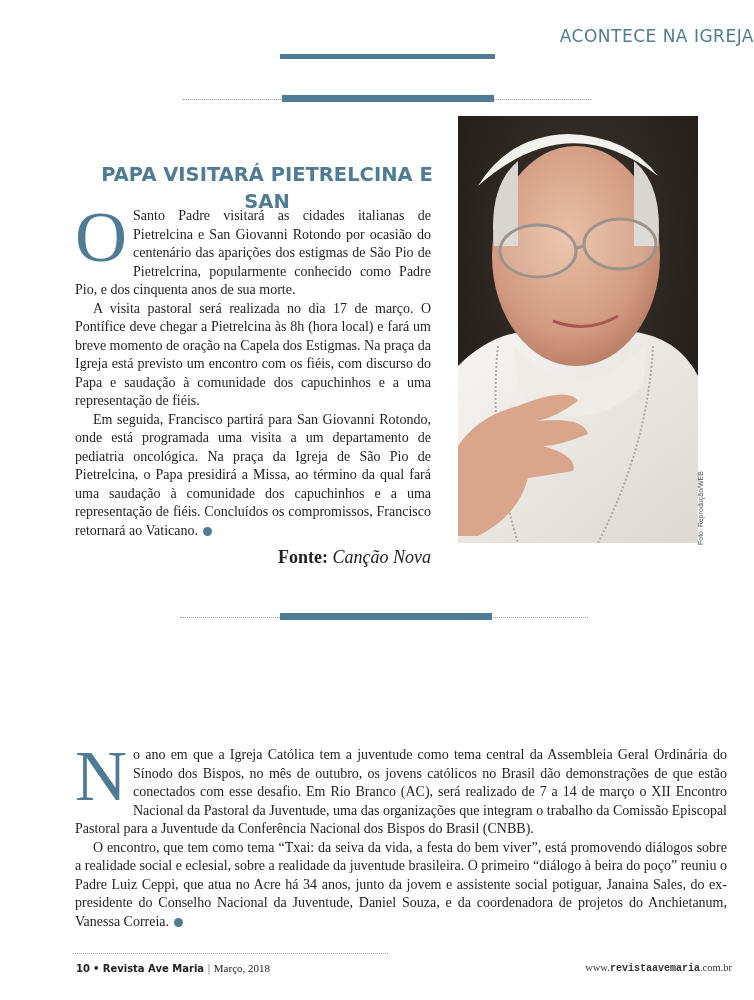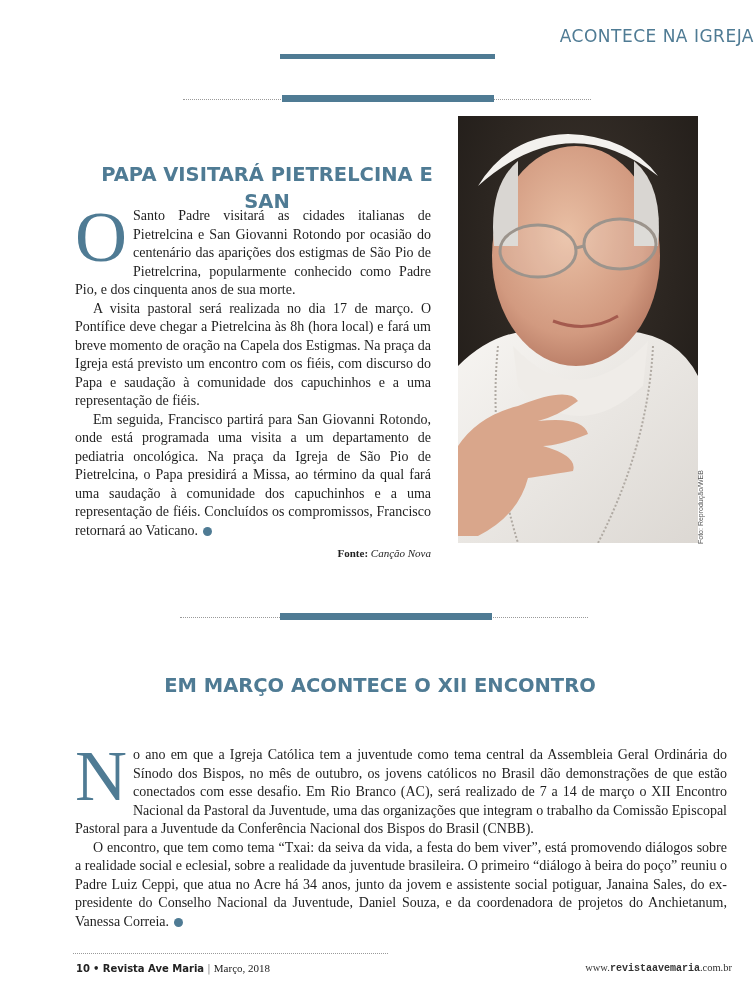--- a/index.html
+++ b/index.html
@@ -1,28 +1,28 @@
 <!DOCTYPE html>
 <html><head>
 <meta charset="utf-8">
 <style>
   html,body{margin:0;padding:0;background:#fff;}
   body{width:754px;height:1000px;position:relative;overflow:hidden;font-family:"DejaVu Serif","Liberation Serif",serif;color:#222;}
-  .abs{position:absolute;text-align:center;}
+  .abs{position:absolute;}
   .section-title{left:0;width:754px;top:26px;text-align:right;font-family:"DejaVu Sans","Liberation Sans",sans-serif;font-size:17px;letter-spacing:0.5px;color:#4f7b94;font-weight:normal;}
   .bar-top{left:280px;top:54px;width:215px;height:5px;background:#4f7b94;}
   .dotted{height:0;border-top:1px dotted #9a9a9a;}
   .bar-thick{height:7px;background:#4f7b94;}
   .headline{font-family:"DejaVu Sans","Liberation Sans",sans-serif;font-weight:bold;color:#4f7b94;text-align:center;line-height:27px;font-size:19.5px;}
   .body-text{font-family:"Liberation Serif","DejaVu Serif",serif;font-size:14px;line-height:18.5px;text-align:justify;color:#1e1e1e;}
   .body-text p{margin:0;text-indent:18px;}
   .body-text p.first{text-indent:0;}
   .dropcap{float:left;font-family:"Liberation Serif",serif;color:#4f7b94;font-size:72px;line-height:56px;margin:2px 6px 0 0;}
   .end-dot{display:inline-block;width:9px;height:9px;border-radius:50%;background:#4f7b94;margin-left:5px;vertical-align:middle;}
-  .source{font-family:"Liberation Serif",serif;font-size:11px;text-align:right;}
+  .source{font-family:"Liberation Serif",serif;font-size:18px;text-align:right;}
   .photo{left:458px;top:116px;width:240px;height:427px;overflow:hidden;background:#2a2520;}
   .credit{left:697px;top:470px;width:12px;height:75px;font-family:"Liberation Sans",sans-serif;font-size:7px;color:#555;writing-mode:vertical-rl;transform:rotate(180deg);white-space:nowrap;}
   .footer-left{left:76px;top:962px;font-family:"DejaVu Sans","Liberation Sans",sans-serif;font-size:10px;color:#222;}
   .footer-left b{font-weight:bold;}
   .footer-right{right:22px;top:962px;font-family:"Liberation Serif",serif;font-size:10.5px;color:#333;}
 </style>
 </head>
 <body>
 
 <div class="abs section-title">ACONTECE NA IGREJA</div>
@@ -87,21 +87,20 @@
 
     <path d="M0 330 Q20 300 60 290 Q110 270 120 285 Q100 300 80 305 Q125 300 130 318 Q100 330 85 330 Q120 340 115 355 Q85 360 70 362 Q60 400 20 420 L0 420 Z" fill="#d9a68b"></path>
   </svg>
 </div>
 <div class="abs credit">Foto: Reprodução/WEB</div>
 
 <div class="abs dotted" style="left:180px;top:617px;width:408px;"></div>
 <div class="abs bar-thick" style="left:280px;top:613px;width:212px;"></div>
 
 <div class="abs headline" style="left:120px;top:672px;width:520px;">
-  <div>EM MARÇO ACONTECE O XII ENCONTRO</div>
 </div>
 
 <div class="abs body-text" style="left:75px;top:746px;width:652px;">
   <p class="first"><span class="dropcap">N</span><span>o ano em que a Igreja Católica tem a juventude como tema central da Assembleia Geral Ordinária do Sínodo dos Bispos, no mês de outubro, os jovens católicos no Brasil dão demonstrações de que estão conectados com esse desafio. Em Rio Branco (AC), será realizado de 7 a 14 de março o XII Encontro Nacional da Pastoral da Juventude, uma das organizações que integram o trabalho da Comissão Episcopal Pastoral para a Juventude da Conferência Nacional dos Bispos do Brasil (CNBB).</span></p>
   <p><span>O encontro, que tem como tema “Txai: da seiva da vida, a festa do bem viver”, está promovendo diálogos sobre a realidade social e eclesial, sobre a realidade da juventude brasileira. O primeiro “diálogo à beira do poço” reuniu o Padre Luiz Ceppi, que atua no Acre há 34 anos, junto da jovem e assistente social potiguar, Janaina Sales, do ex-presidente do Conselho Nacional da Juventude, Daniel Souza, e da coordenadora de projetos do Anchietanum, Vanessa Correia.</span><span class="end-dot"></span></p>
 </div>
 
 <div class="abs dotted" style="left:73px;top:953px;width:315px;"></div>
 <div class="abs footer-left">
   <b>10</b>

